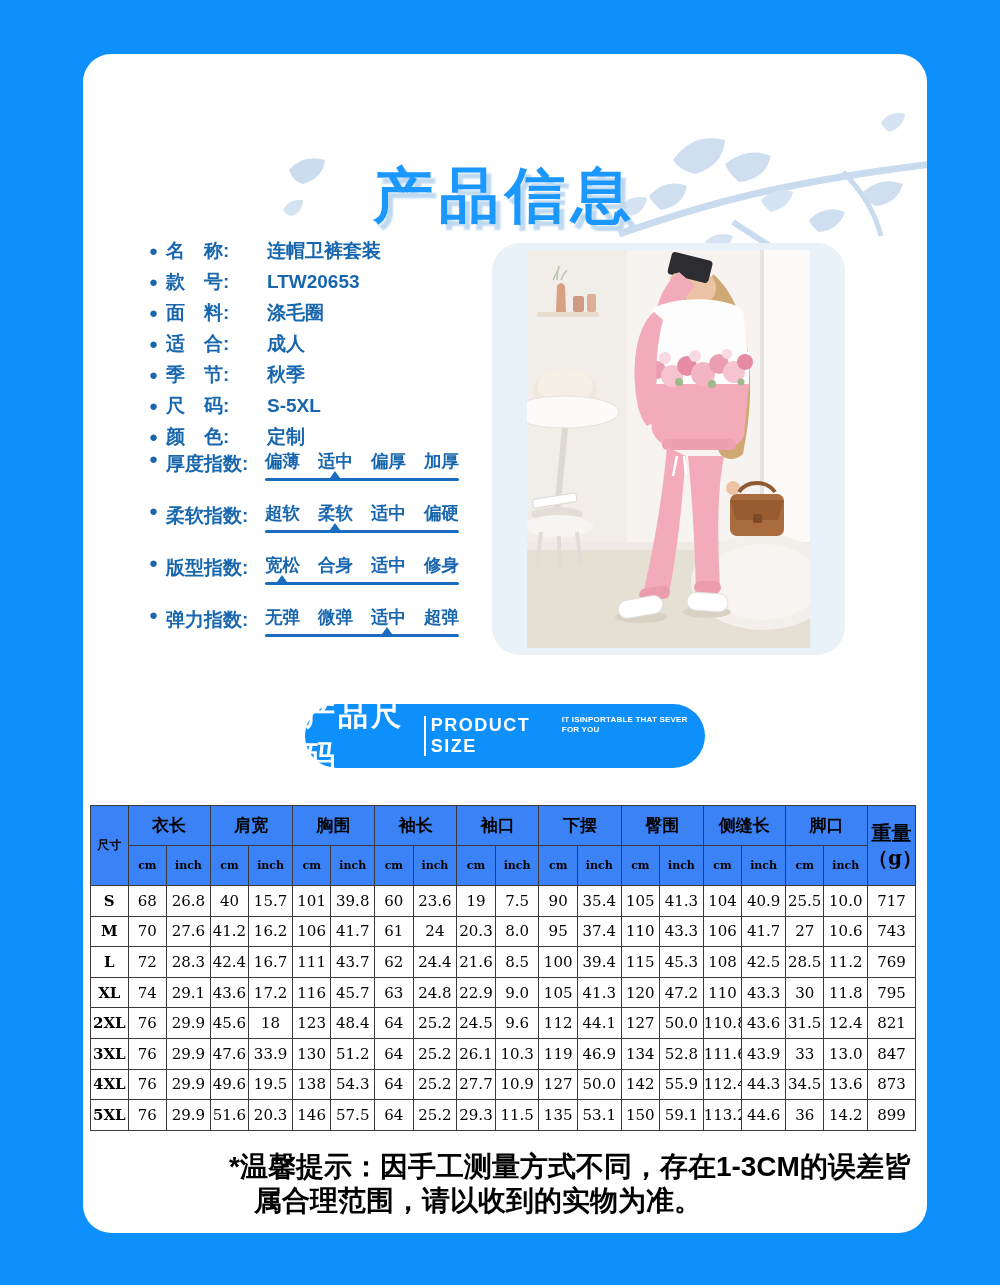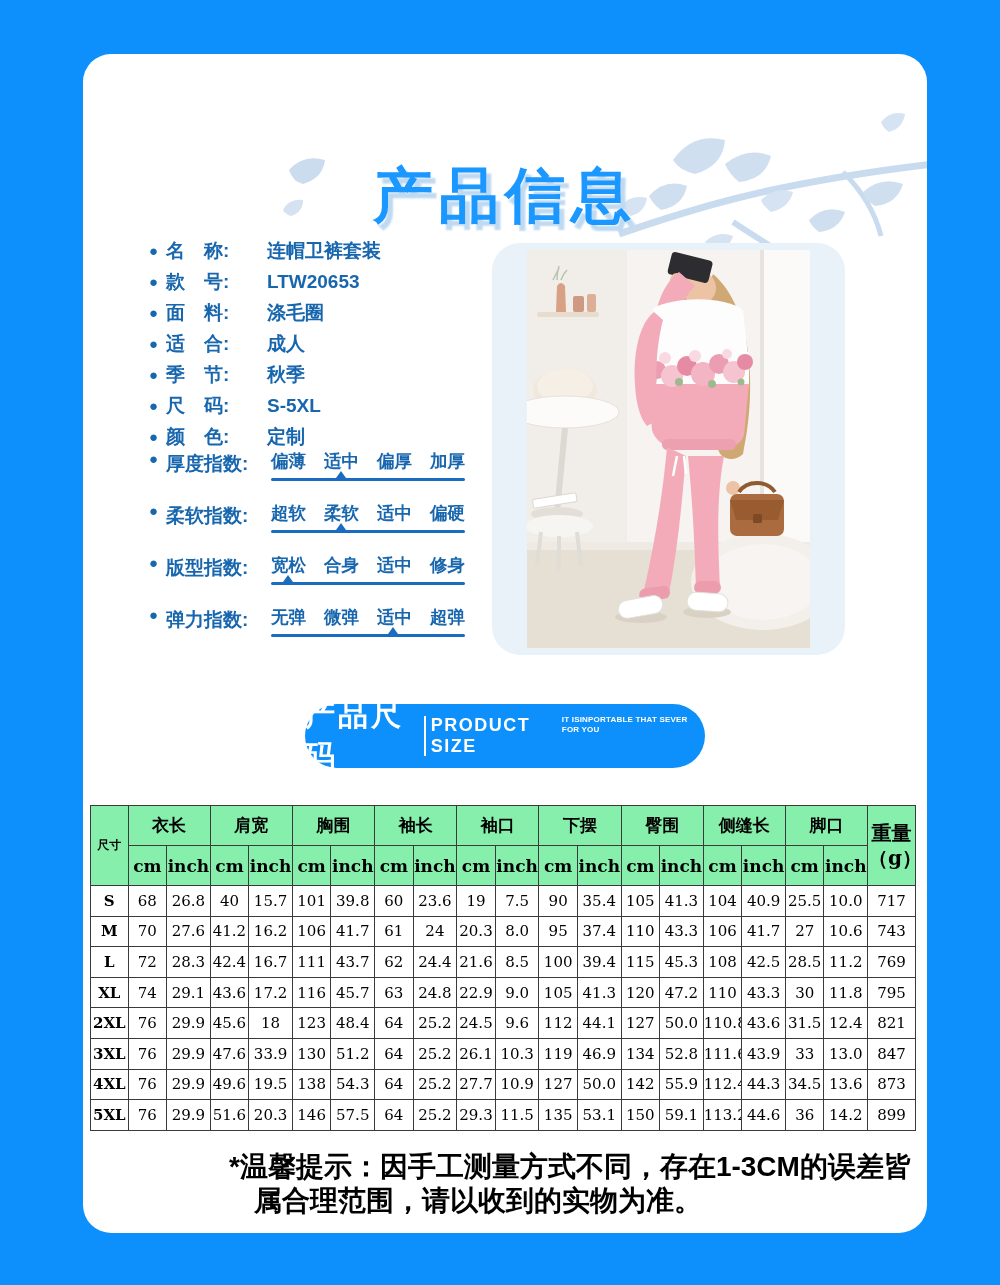--- a/index.html
+++ b/index.html
@@ -26,21 +26,21 @@
   
   .attrs{position:absolute;left:66px;top:181px;z-index:4;}
   .attr-row{display:flex;align-items:center;height:31px;color:#1766ae;font-size:19px;font-weight:bold;}
   .bullet{width:17px;font-size:15px;line-height:1;color:#1766ae;}
   .attr-label{width:93px;white-space:pre;}
   .attr-value{margin-left:8px;white-space:pre;}
   
   .indexes{position:absolute;left:66px;top:397px;z-index:4;}
   .index-row{display:flex;align-items:flex-start;height:52px;color:#1766ae;font-size:19px;font-weight:bold;}
   .index-label{width:96px;white-space:pre;}
-  .index-track{position:relative;width:194px;margin-left:9px;height:40px;}
+  .index-track{position:relative;width:194px;margin-left:3px;height:40px;}
   .opts{display:flex;justify-content:space-between;font-size:17.5px;line-height:21px;font-weight:bold;}
   .track-line{position:absolute;left:0;right:0;top:27px;height:3px;background:#1a6cc0;border-radius:2px;}
   .track-marker{
     position:absolute;top:20px;width:0;height:0;transform:translateX(-50%);
     border-left:5px solid transparent;border-right:5px solid transparent;
     border-bottom:7px solid #1a6cc0;
   }
   
   .photo-box{
     position:absolute;left:409px;top:189px;width:353px;height:412px;
@@ -62,23 +62,23 @@
   .banner-right{display:flex;flex-direction:row;line-height:1.15;}
   .banner-en{font-size:18px;font-weight:bold;letter-spacing:1.5px;}
   .banner-sub{font-size:8px;font-weight:bold;letter-spacing:.2px;}
   
   .size-table{
     position:absolute;left:7px;top:751px;width:826px;
     border-collapse:collapse;table-layout:fixed;text-align:center;color:#000;
     font-family:"DejaVu Serif","Liberation Serif",serif;z-index:4;background:#fff;
   }
   .size-table th,.size-table td{border:1px solid #3a3a3a;padding:0;overflow:hidden;}
-  .size-table thead th{background:#86efac;font-weight:bold;}
+  .size-table thead th{background:#3b82f6;font-weight:bold;}
   .size-table .th-group{height:39px;font-size:17px;}
-  .size-table .th-unit{height:39px;font-size:17px;font-weight:bold;}
+  .size-table .th-unit{height:39px;font-size:11px;font-weight:bold;}
   .size-table .th-corner{font-size:12px;}
   .size-table .th-weight{font-size:20px;line-height:1.25;}
   .size-table td{height:29.6px;font-size:15px;}
   .size-table td.size-cell{font-weight:bold;}
   
   .note{
     position:absolute;left:146px;top:1096px;color:#000;
     font-size:28px;font-weight:bold;line-height:34px;z-index:4;
   }
   .note-l2{padding-left:25px;}

